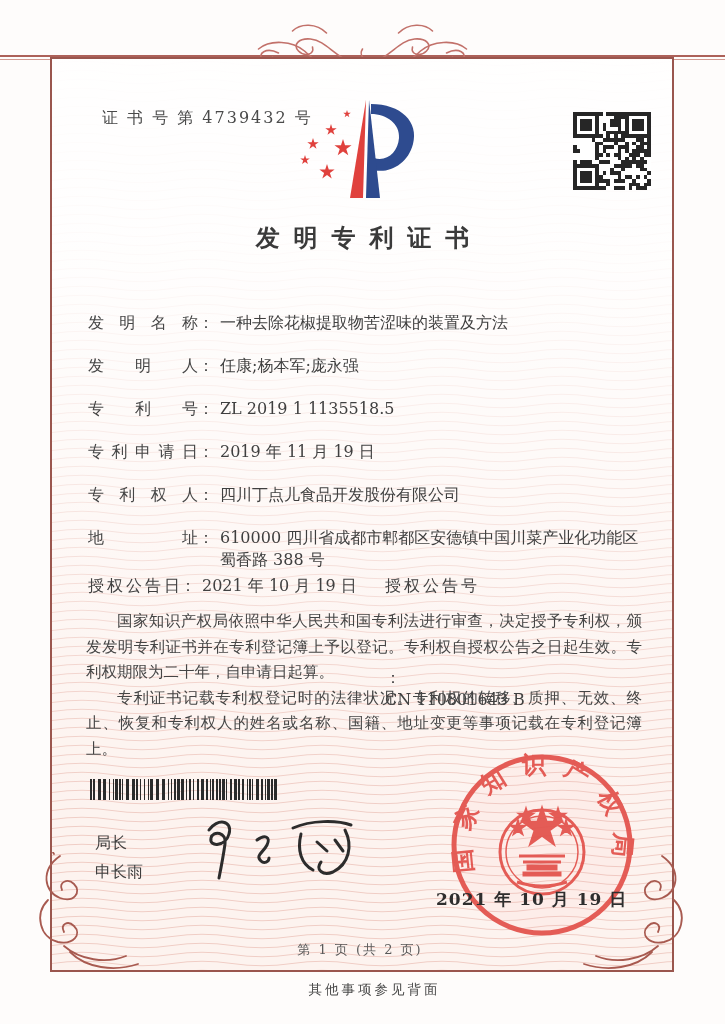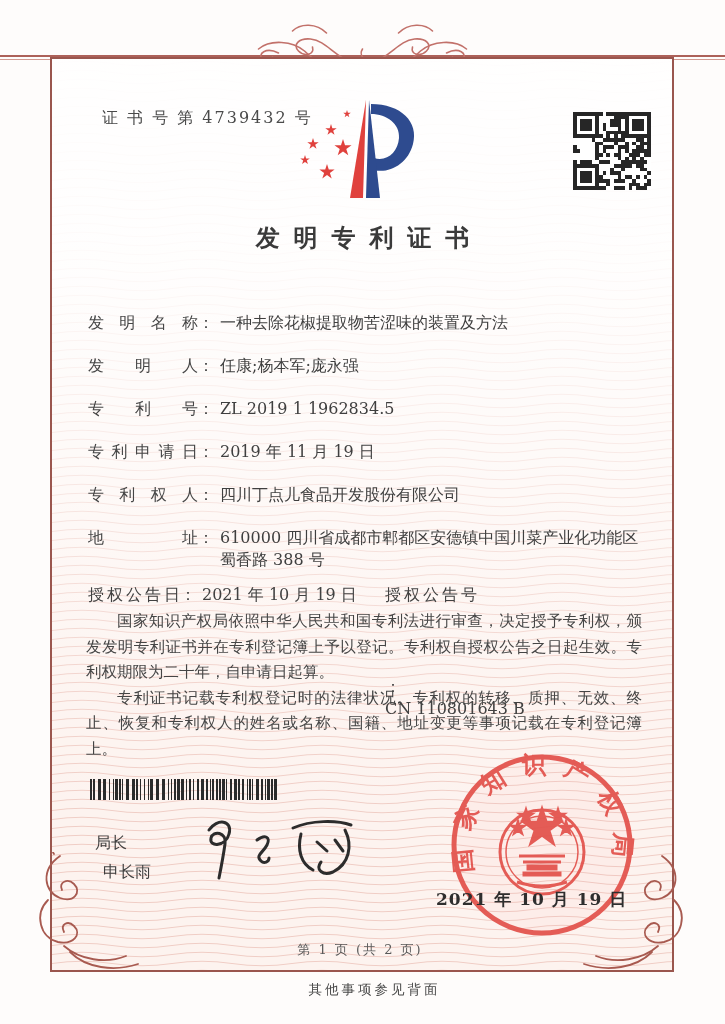--- a/index.html
+++ b/index.html
@@ -37,34 +37,34 @@
     letter-spacing:.58em;padding-left:.58em;box-sizing:border-box;
   }
   .fields{position:absolute;left:88px;top:312px;width:556px;font-size:16px;}
   .frow{display:flex;line-height:22px;margin-bottom:21px;}
   .flabel{
     display:inline-block;width:110px;flex:0 0 110px;
     text-align:justify;text-align-last:justify;color:#464646;
   }
   .fcolon{flex:0 0 auto;margin-right:6px;color:#464646;}
   .fvalue{flex:1 1 auto;color:#3f3f3f;}
-  .frow.address{margin-bottom:13px;}
+  .frow.address{margin-bottom:4px;}
   .grant-row{display:flex;line-height:22px;}
   .grant-first{width:297px;flex:0 0 297px;display:flex;}
   .grant-second{display:flex;flex-direction:column;}
   .glabel{display:inline-block;width:92px;flex:0 0 92px;text-align:justify;text-align-last:justify;}
 
   .paras{
     position:absolute;left:86px;top:609px;width:556px;
     font-size:15.5px;line-height:1.65;text-align:justify;color:#454545;
   }
   .paras p{margin:0;text-indent:2em;}
 
   .signer-title{position:absolute;left:95px;top:833px;font-size:16px;color:#3e3e3e;}
-  .signer-name{position:absolute;left:95px;top:862px;font-size:16px;color:#3e3e3e;margin-left:8px;}
+  .signer-name{position:absolute;left:95px;top:862px;font-size:16px;color:#3e3e3e;}
 
   .seal-date{
     position:absolute;left:436px;top:888px;font-size:17px;font-weight:600;
     color:#2e2e2e;letter-spacing:1px;z-index:6;
   }
   .page-info{position:absolute;left:50px;top:941px;width:620px;text-align:center;font-size:13px;color:#5a5a5a;letter-spacing:2px;}
   .footer-note{position:absolute;left:12px;top:981px;width:725px;text-align:center;font-size:13.5px;color:#474747;letter-spacing:3px;}
 
   svg{display:block;}
   .crisp{shape-rendering:crispEdges;}
@@ -413,21 +413,21 @@
     <span class="fvalue">一种去除花椒提取物苦涩味的装置及方法</span>
   </div>
   <div class="frow">
     <span class="flabel">发明人</span>
       <span class="fcolon">：</span>
     <span class="fvalue">任康;杨本军;庞永强</span>
   </div>
   <div class="frow">
     <span class="flabel">专利号</span>
       <span class="fcolon">：</span>
-    <span class="fvalue">ZL 2019 1 1962834.5</span>
+    <span class="fvalue">ZL 2019 1 1135518.5</span>
   </div>
   <div class="frow">
     <span class="flabel">专利申请日</span>
       <span class="fcolon">：</span>
     <span class="fvalue">2019 年 11 月 19 日</span>
   </div>
   <div class="frow">
     <span class="flabel">专利权人</span>
       <span class="fcolon">：</span>
     <span class="fvalue">四川丁点儿食品开发股份有限公司</span>

